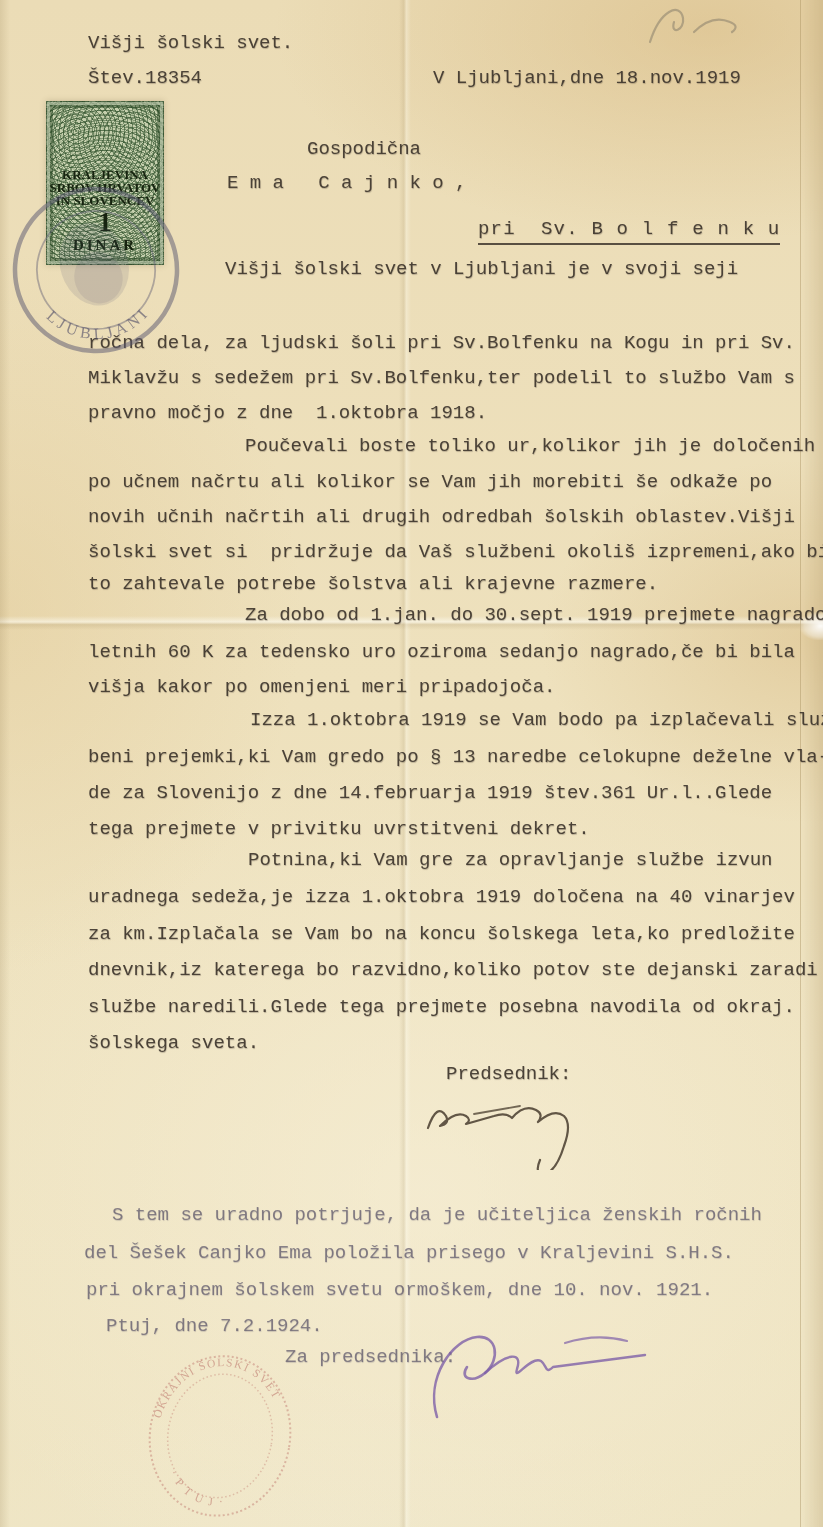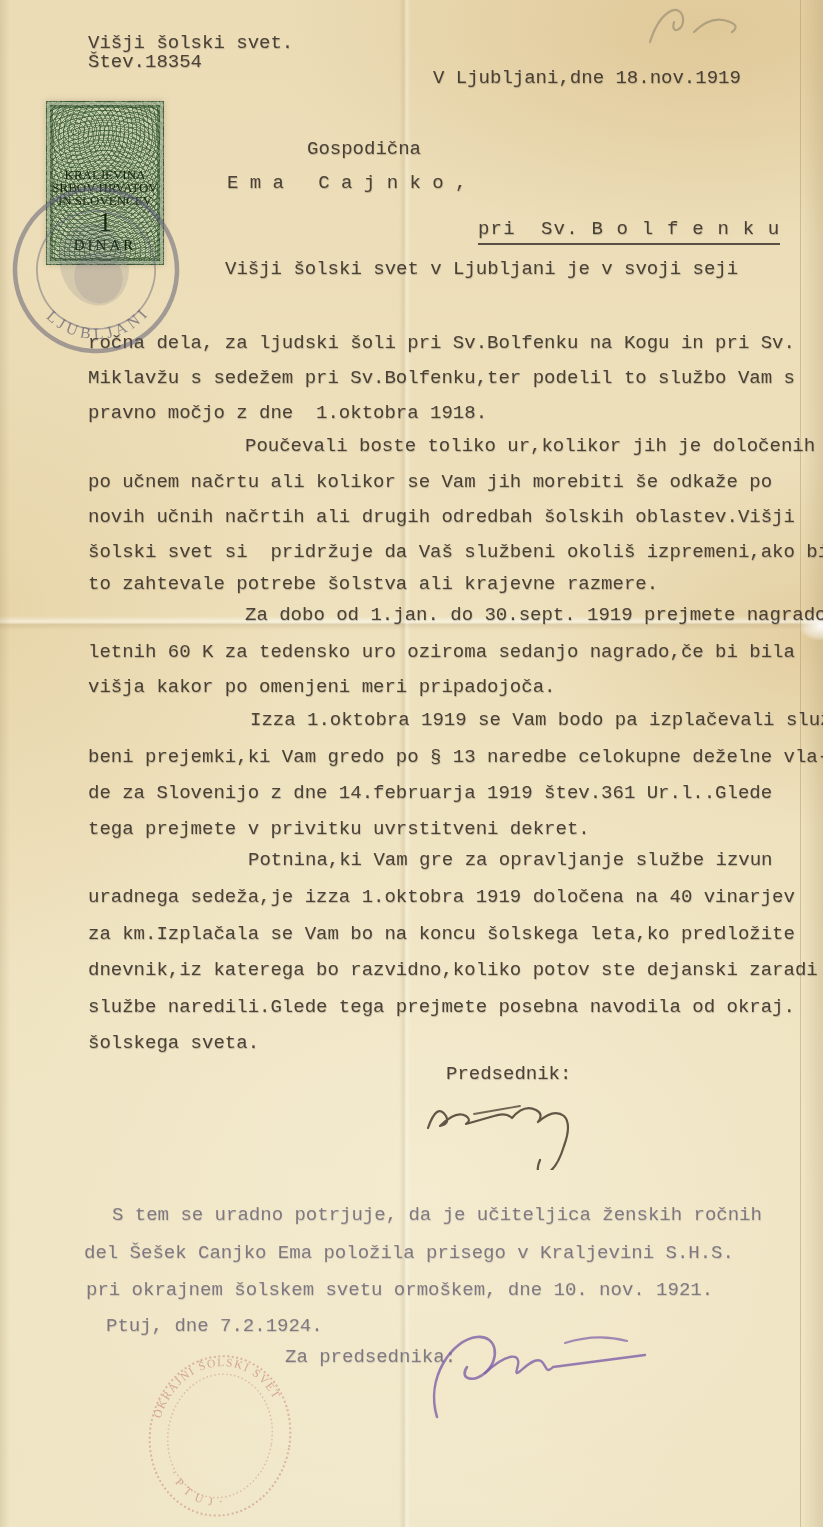--- a/index.html
+++ b/index.html
@@ -39,21 +39,21 @@
     background-image:
       repeating-radial-gradient(circle at 25% 18%, rgba(44,78,40,0.55) 0 1px, transparent 1px 4px),
       repeating-radial-gradient(circle at 75% 22%, rgba(44,78,40,0.50) 0 1px, transparent 1px 5px),
       repeating-radial-gradient(circle at 50% 55%, rgba(44,78,40,0.42) 0 1px, transparent 1px 4px),
       repeating-radial-gradient(circle at 50% 92%, rgba(44,78,40,0.48) 0 1px, transparent 1px 5px),
       repeating-linear-gradient(45deg, rgba(60,100,52,0.18) 0 2px, transparent 2px 5px);
     border:1px solid rgba(40,70,36,0.55);
     box-shadow: inset 0 0 0 3px rgba(215,224,196,0.55), inset 0 0 0 6px rgba(40,70,36,0.45), 0 0 6px rgba(90,80,50,0.25);
   }
   .stamp-text{ position:absolute; left:0; width:100%; text-align:center;
-    font-family:"Liberation Serif", serif; font-weight:normal; color:#16230f; }
+    font-family:"Liberation Serif", serif; font-weight:bold; color:#16230f; }
   .stamp-l1{ top:66px; font-size:13px; line-height:13px; }
   .stamp-l2{ top:79px; font-size:13px; line-height:13px; }
   .stamp-l3{ top:92px; font-size:13px; line-height:13px;text-align:center; }
   .stamp-val{ top:106px; font-size:27px; line-height:28px; }
   .stamp-cur{ top:136px; font-size:15px; line-height:15px; letter-spacing:3px; }
   .svg-abs{ position:absolute; }
   .sig-path{ fill:none; stroke-linecap:round; stroke-linejoin:round; }
 </style>
 </head>
 <body>
@@ -64,21 +64,21 @@
   <div class="crease-v"></div>
   <div class="edge-right"></div>
   <div class="edge-left"></div>
   <div class="tear"></div>
 
   <svg class="svg-abs" style="left:620px;top:0;width:160px;height:55px" viewBox="0 0 160 55">
     <path class="sig-path" d="M 30,42 C 40,10 60,2 63,18 C 65,30 50,36 54,22 M 74,32 q 18,-18 36,-10 q 10,4 2,10" stroke="rgba(118,110,98,0.45)" stroke-width="2.2"></path>
   </svg>
 
   <div class="tw" style="left:88px;top:32px">Višji šolski svet.</div>
-  <div class="tw" style="left:88px;top:51px">Štev.18354</div>
+  <div class="tw" style="left:88px;top:67px">Štev.18354</div>
   <div class="tw" style="left:433px;top:67px">V Ljubljani,dne 18.nov.1919</div>
 
   <div class="revenue-stamp">
     <div class="stamp-text stamp-l1">KRALJEVINA</div>
     <div class="stamp-text stamp-l2">SRBOV HRVATOV</div>
     <div class="stamp-text stamp-l3">IN SLOVENCEV</div>
     <div class="stamp-text stamp-val">1</div>
     <div class="stamp-text stamp-cur">DINAR</div>
   </div>
 

